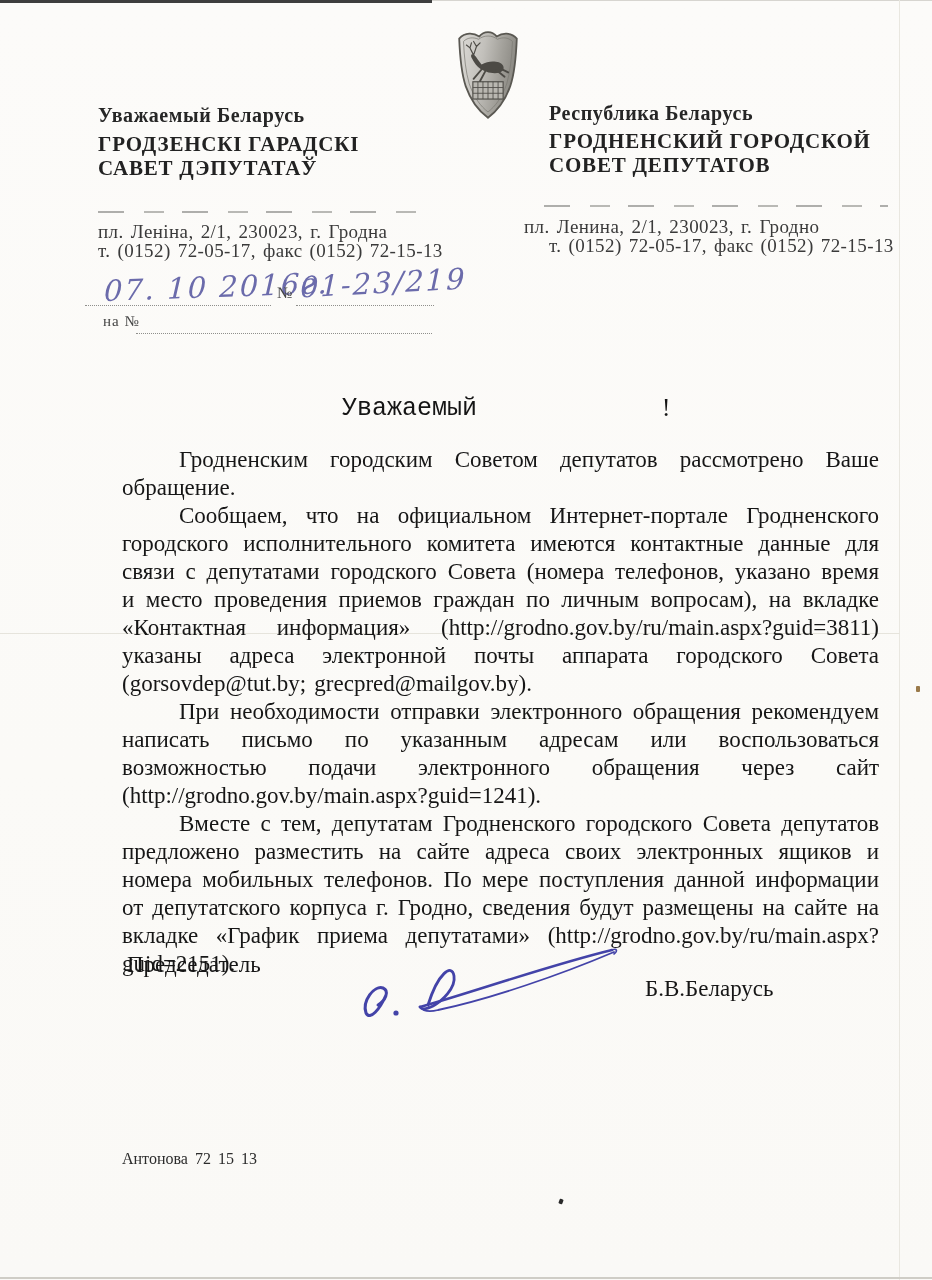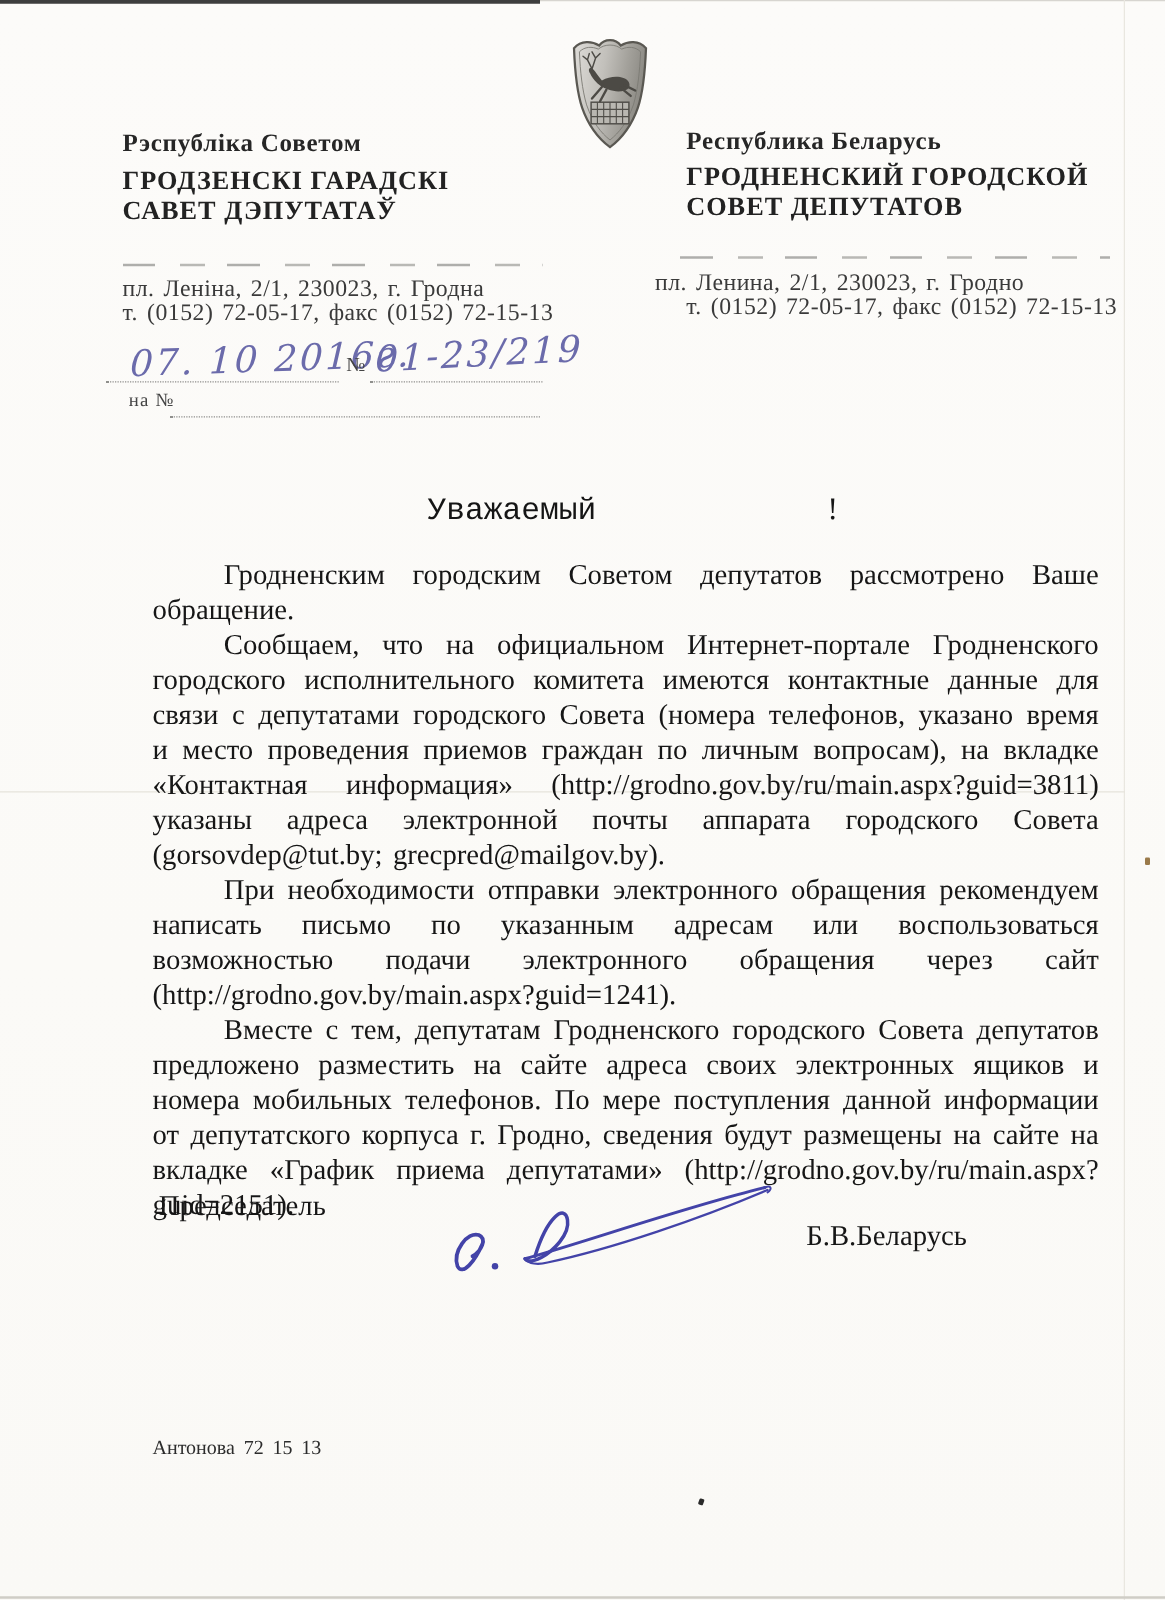--- a/index.html
+++ b/index.html
@@ -69,21 +69,21 @@
       </g>
 
       <g>
         <path d="M28,42 C25,38 27,34 31,37 C34,40 37,45 41,50 C49,45 59,45 65,47 C71,49 73,54 71,58 C67,63 56,63 48,60 C42,58 37,55 33,50 C30,46 29,44 28,42 Z" fill="#4c4a45"></path>
         <path d="M41,57 L30,70 M46,60 L39,73 M62,58 L73,67 M66,55 L78,61" stroke="#4c4a45" stroke-width="2.6" stroke-linecap="round" fill="none"></path>
         <path d="M30,37 L25,27 M30,37 L34,25 M25,27 L20,23 M25,27 L27,20 M34,25 L30,18 M34,25 L39,20" stroke="#4c4a45" stroke-width="1.6" stroke-linecap="round" fill="none"></path>
       </g>
     </svg>
   </div>
 
-  <div class="abs country" style="left:98px;top:104px;">Рэспубліка Советом</div>
+  <div class="abs country" style="left:98px;top:104px;">Уважаемый Беларусь</div>
   <div class="abs orgname" style="left:98px;top:155px;">САВЕТ ДЭПУТАТАЎ</div>
   <div class="abs orgname" style="left:98px;top:131px;">ГРОДЗЕНСКІ ГАРАДСКІ</div>
   <div class="abs dash-rule" style="left:98px;top:211px;width:336px;"></div>
   <div class="abs addr" style="left:98px;top:222px;">пл. Леніна, 2/1,  230023,  г. Гродна</div>
   <div class="abs addr" style="left:98px;top:241px;">т. (0152) 72-05-17,  факс (0152) 72-15-13</div>
 
   <div class="abs country" style="left:549px;top:102px;">Республика Беларусь</div>
   <div class="abs orgname" style="left:549px;top:128px;">ГРОДНЕНСКИЙ ГОРОДСКОЙ</div>
   <div class="abs orgname" style="left:549px;top:152px;">СОВЕТ ДЕПУТАТОВ</div>
   <div class="abs dash-rule" style="left:544px;top:205px;width:344px;"></div>

